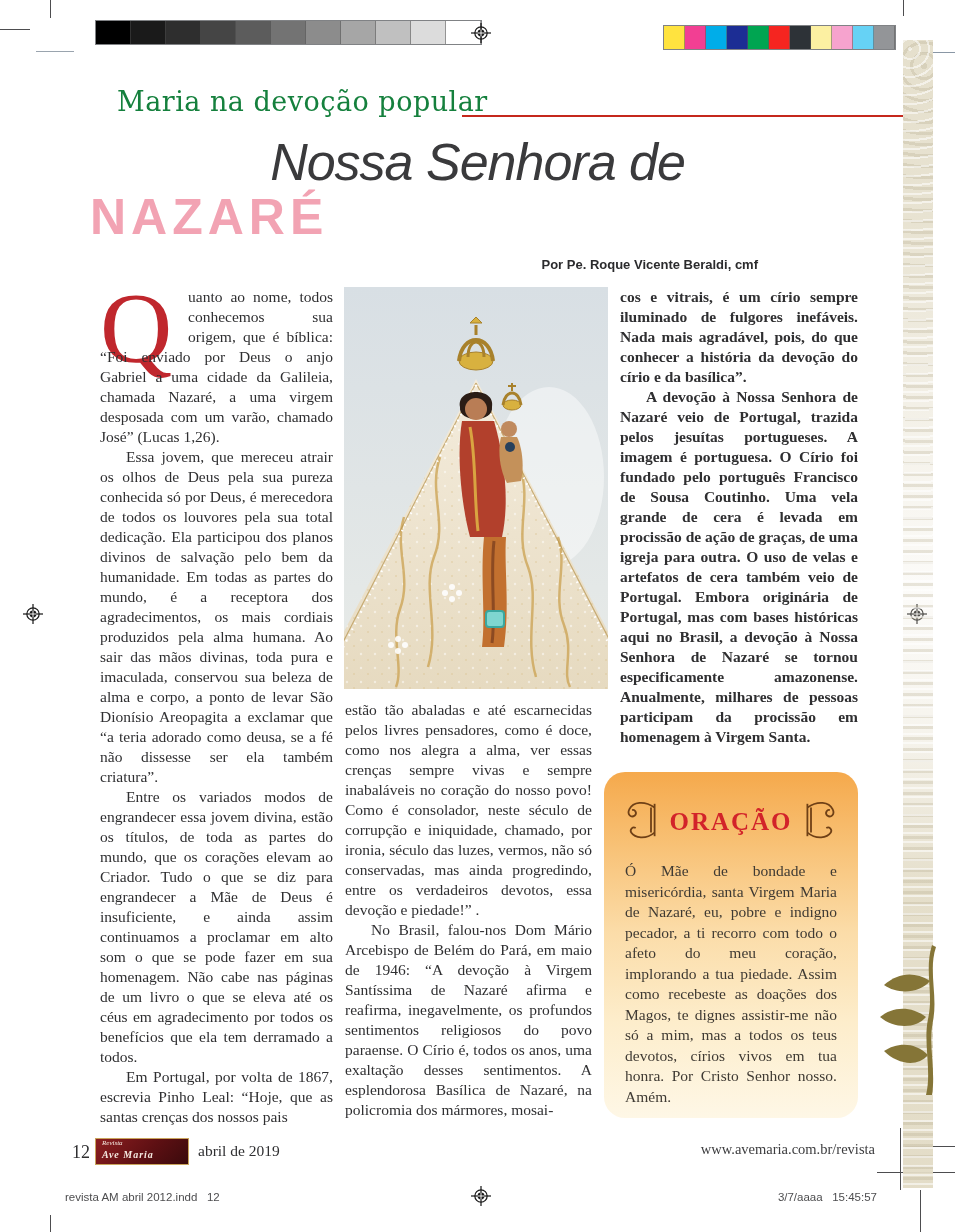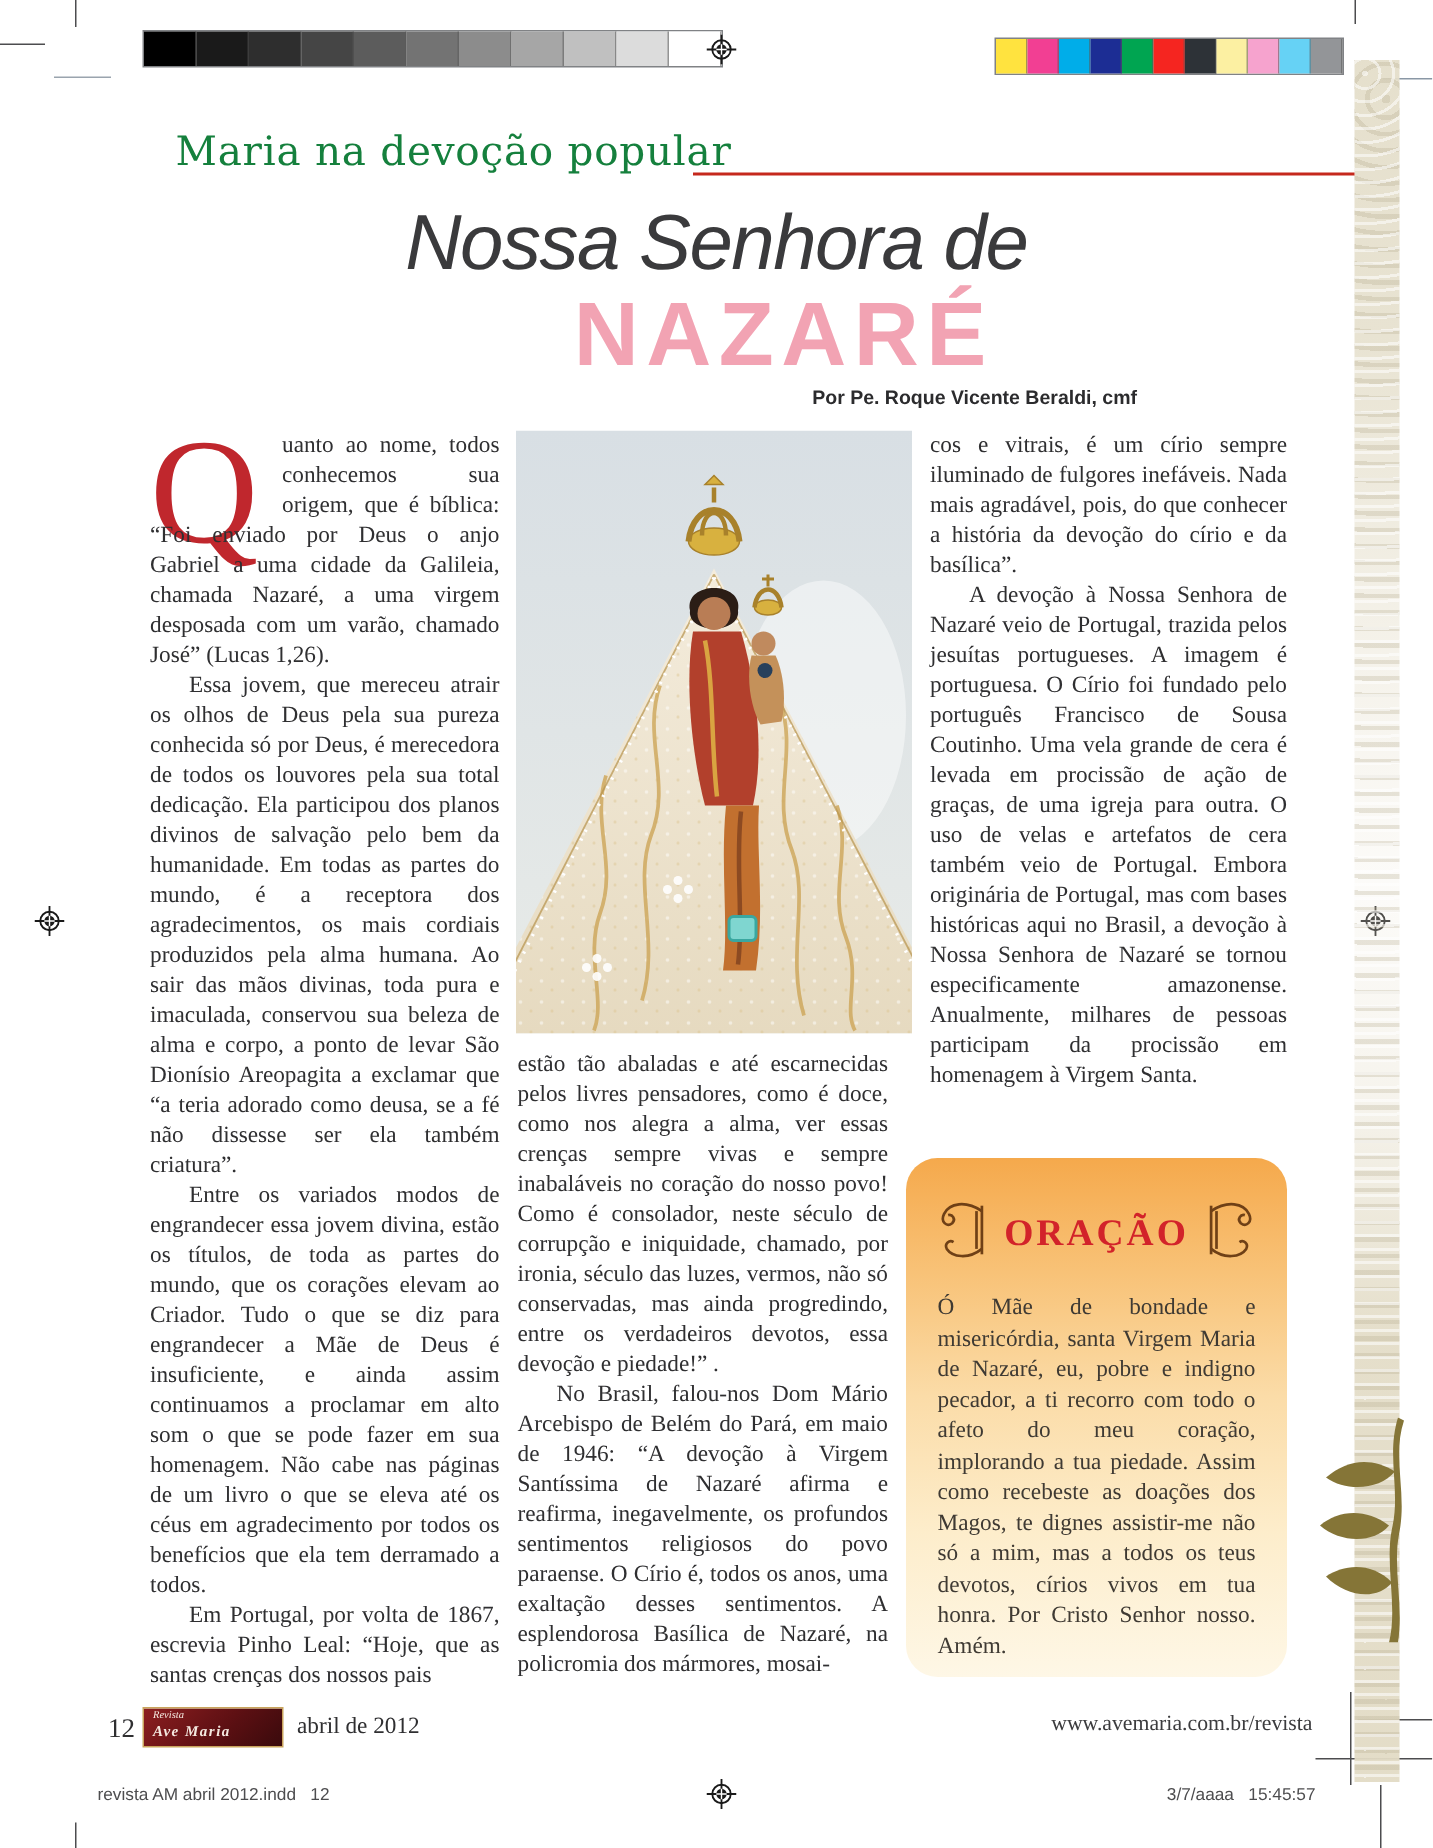--- a/index.html
+++ b/index.html
@@ -33,36 +33,36 @@
     position:absolute; left:117px; top:86px; font-family:"DejaVu Serif", serif;
     font-size:27px; color:#15803d; letter-spacing:.5px;
   }
   #header-rule { position:absolute; left:462px; top:115px; width:441px; height:2px; background:#C5281C; }
   #title-line1 {
     position:absolute; left:0; top:132px; width:955px; text-align:center;
     font-family:"Liberation Sans", sans-serif; font-style:italic; font-weight:400;
     font-size:52px; color:#3A3A3C; letter-spacing:-1px;
   }
   #title-line2 {
-    position:absolute; left:90px; top:188px; width:865px; text-align:center;
+    position:absolute; left:90px; top:188px; width:865px; text-align:left;
     font-family:"Liberation Sans", sans-serif; font-weight:bold;
-    font-size:60px; color:#F2A3B3; letter-spacing:5px;
+    font-size:50px; color:#F2A3B3; letter-spacing:5px;
   }
   #byline {
     position:absolute; left:400px; top:257px; width:358px; text-align:right;
     font-family:"Liberation Sans", sans-serif; font-weight:bold; font-size:13px; color:#2B2B2D;
   }
 
   
   .col { position:absolute; text-align:justify; font-size:15.5px; line-height:20px; color:#2F2F31; }
   .col p { margin:0; text-indent:26px; }
   .col p.first { text-indent:0; }
   #col1 { left:100px; top:287px; width:233px; }
   #col2 { left:345px; top:700px; width:247px; }
-  #col3 { left:620px; top:287px; width:238px; }
+  #col3 { left:620px; top:287px; width:238px;font-weight:bold; }
   #dropcap {
     float:left; width:88px; height:58px; font-size:100px; line-height:.82;
     color:#C0272D; font-family:"Liberation Serif", serif; overflow:visible;
   }
 
   
   #statue-figure { position:absolute; left:344px; top:287px; width:264px; height:402px; }
   #statue-figure svg { display:block; }
 
   
@@ -315,19 +315,19 @@
       </span>
     </div>
     <div id="prayer-body">Ó Mãe de bondade e misericórdia, santa Virgem Maria de Nazaré, eu, pobre e indigno pecador, a ti recorro com todo o afeto do meu coração, implorando a tua piedade. Assim como recebeste as doações dos Magos, te dignes assistir-me não só a mim, mas a todos os teus devotos, círios vivos em tua honra. Por Cristo Senhor nosso. Amém.</div>
   </div>
 
   <div id="page-number">12</div>
   <div id="footer-logo">
     <span class="logo-small">Revista</span>
     <span class="logo-main">Ave Maria</span>
   </div>
-  <div id="footer-date">abril de 2012</div>
+  <div id="footer-date">abril de 2019</div>
   <div id="footer-site">www.avemaria.com.br/revista</div>
 
   <div id="slug-filename" class="slug">revista AM abril 2012.indd   12</div>
   <div id="slug-timestamp" class="slug">3/7/aaaa   15:45:57</div>
 
 </div>
 
 </body></html>

